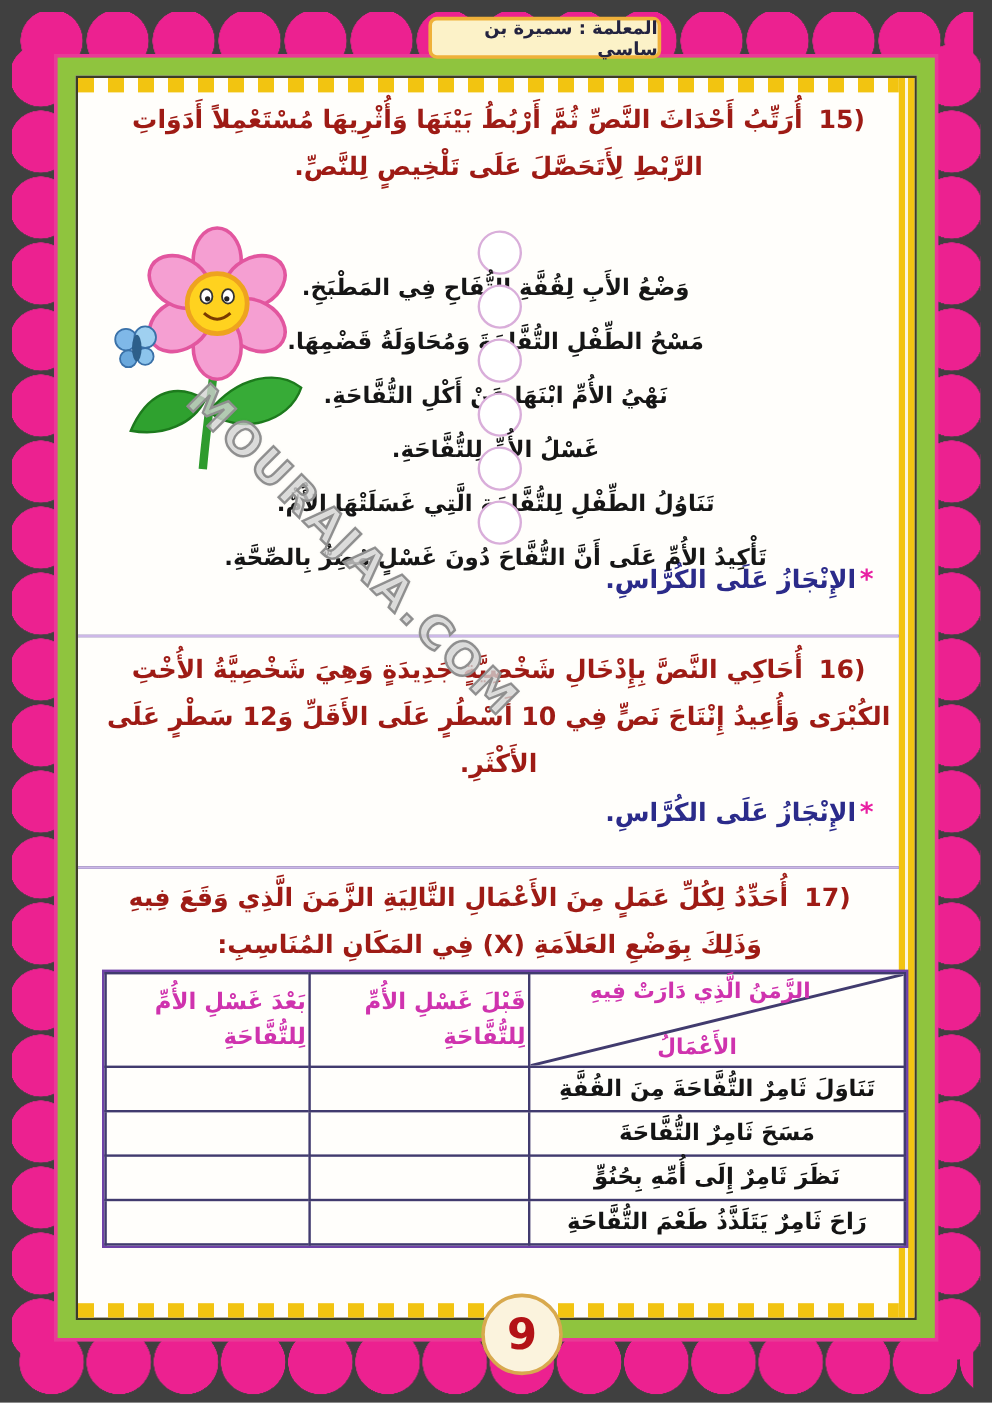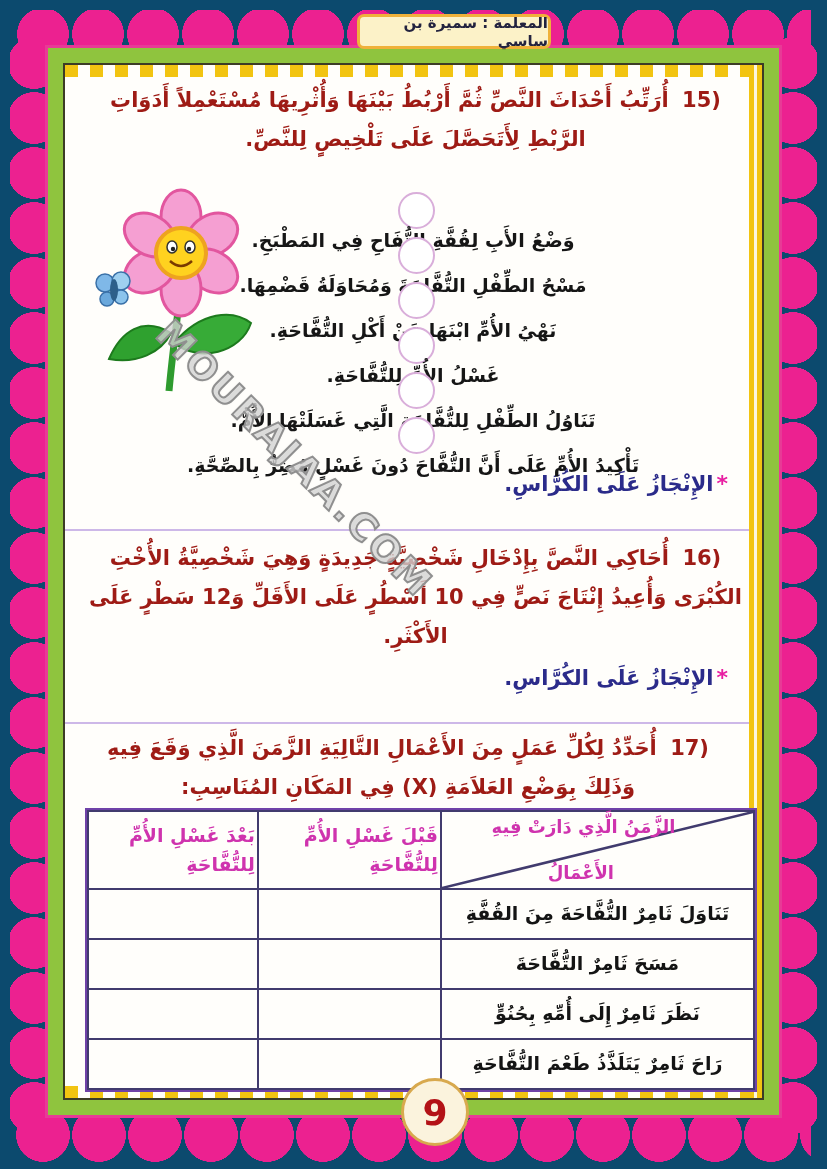--- a/index.html
+++ b/index.html
@@ -1,18 +1,18 @@
 <!DOCTYPE html>
 <html lang="ar"><head>
 <meta charset="utf-8">
 <style>
   * { box-sizing: border-box; }
   html,body { margin:0; padding:0; background:#ffffff; }
   .page {
-    position:relative; width:827px; height:1169px; background:#0c4a6e;
+    position:relative; width:827px; height:1169px; background:#404040;
     overflow:hidden; font-family:"DejaVu Sans", sans-serif;
   }
   
   .sc { position:absolute; }
   .sc-top { left:16px; right:16px; top:10px; height:46px;
     background-image:radial-gradient(circle 26px at 27px 24px, #ec2190 99%, rgba(0,0,0,0) 100%);
     background-size:55px 46px; background-repeat:repeat-x; }
   .sc-bottom { left:16px; right:16px; bottom:4px; height:50px;
     background-image:radial-gradient(circle 27px at 27px 20px, #ec2190 99%, rgba(0,0,0,0) 100%);
     background-size:56px 50px; background-repeat:repeat-x; }
@@ -64,21 +64,21 @@
   .divider { position:absolute; left:0; right:13px; height:2px;
     background:#3b3670; border-bottom:2px solid #cdb8e8; }
   #div1 { top:464px; }
   #div2 { top:657px; }
   
   .work-table { position:absolute; top:745px; left:22px; width:668px;
     border-collapse:collapse; direction:rtl; table-layout:fixed;
     box-shadow:0 0 0 2px #6f42a8; background:#fffefb; }
   .work-table td { border:2px solid #413b6e; padding:2px; vertical-align:middle; }
   .work-table tr.hdr td { height:78px; }
-  .work-table tr.row td { height:50px; }
+  .work-table tr.row td { height:37px; }
   .th-text { color:#cf33ae; font-weight:bold; font-size:19px; line-height:1.55; }
   .row-label { color:#141414; font-weight:bold; font-size:19px; text-align:center; line-height:1.45; }
   .diag-cell { position:relative; padding:0; }
   .diag-cell svg { position:absolute; inset:0; width:100%; height:100%; }
   .corner-time { position:absolute; top:4px; left:6px; right:34px; text-align:center;
     color:#cf33ae; font-weight:bold; font-size:18px; }
   .corner-actions { position:absolute; bottom:5px; left:34%;
     color:#cf33ae; font-weight:bold; font-size:18px; }
   
   .watermark { position:absolute; left:178px; top:312px; z-index:15;

